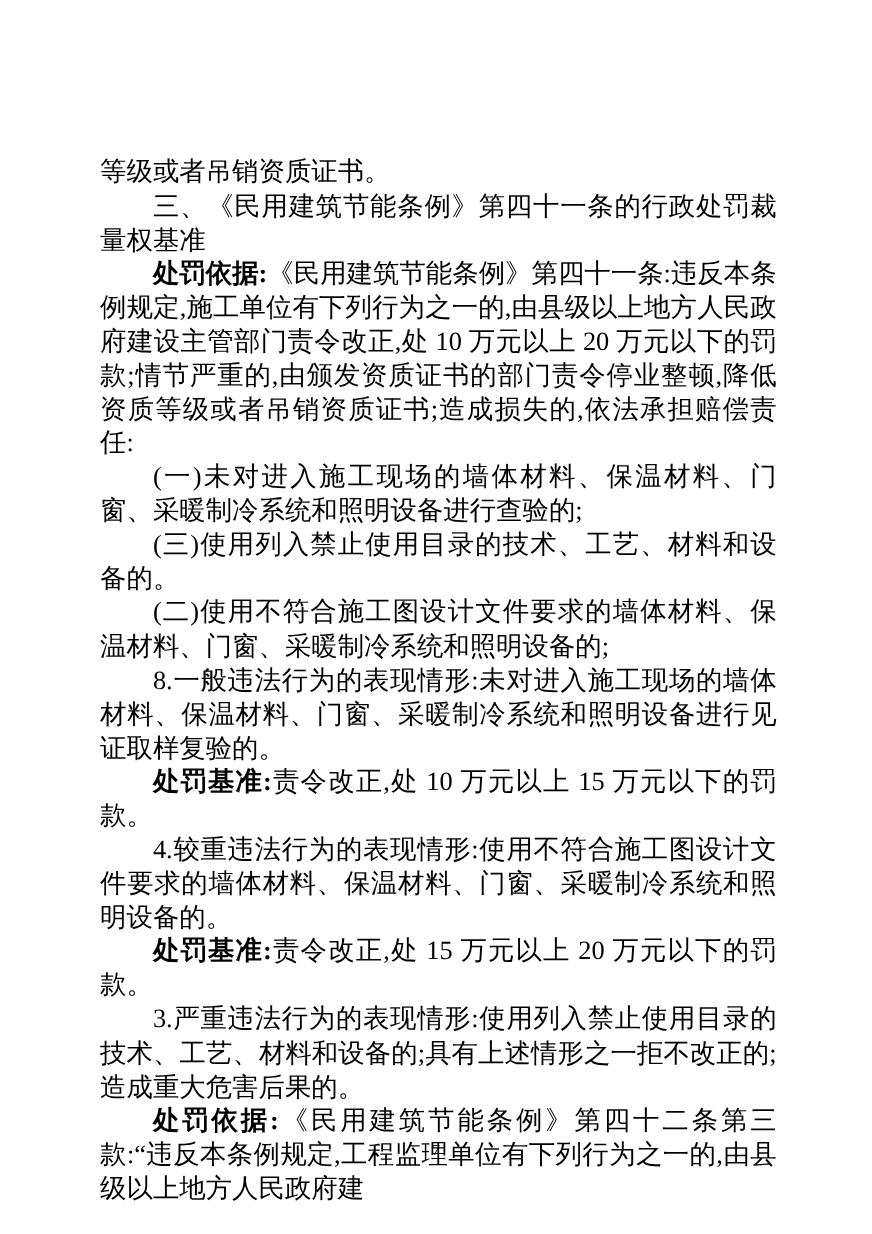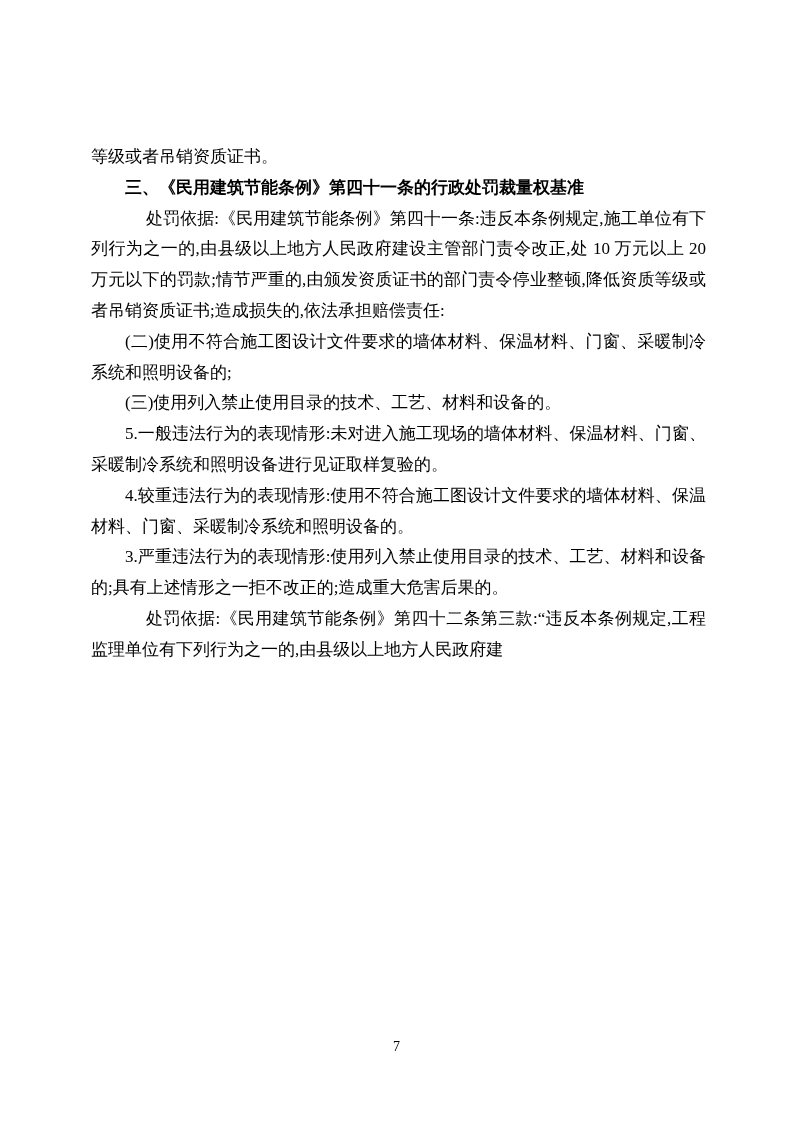--- a/index.html
+++ b/index.html
@@ -14,38 +14,37 @@
     height: 1122px;
     background: #ffffff;
     color: #000000;
     overflow: hidden;
   }
   .content {
     position: absolute;
     left: 91px;
     top: 142px;
     width: 615px;
-    font-size: 17px;
+    font-size: 24px;
     line-height: 30.8px;
     text-align: justify;
     color: #000000;
   }
   .content p {
     text-indent: 2em;
     margin: 0;
   }
   .content p.no-indent {
     text-indent: 0;
   }
   .content p.heading {
-    font-weight: bold;
+    font-weight: normal;
   }
   .lead {
-    font-weight: normal;
-    margin-left: 21px;
+    font-weight: bold;
   }
   .page-number {
     position: absolute;
     top: 1038px;
     left: 0;
     width: 100%;
     text-align: center;
     font-size: 14px;
     line-height: 18px;
     color: #000000;
@@ -56,31 +55,34 @@
 
 <div class="page">
   <div class="content">
 
     <p class="no-indent">等级或者吊销资质证书。</p>
 
     <p class="heading">三、《民用建筑节能条例》第四十一条的行政处罚裁量权基准</p>
 
     <p><span class="lead">处罚依据:</span><span>《民用建筑节能条例》第四十一条:违反本条例规定,施工单位有下列行为之一的,由县级以上地方人民政府建设主管部门责令改正,处 10 万元以上 20 万元以下的罚款;情节严重的,由颁发资质证书的部门责令停业整顿,降低资质等级或者吊销资质证书;造成损失的,依法承担赔偿责任:</span></p>
 
+    <p>(一)未对进入施工现场的墙体材料、保温材料、门窗、采暖制冷系统和照明设备进行查验的;</p>
+
+    <p>(三)使用列入禁止使用目录的技术、工艺、材料和设备的。</p>
 
     <p>(二)使用不符合施工图设计文件要求的墙体材料、保温材料、门窗、采暖制冷系统和照明设备的;</p>
 
-    <p>(三)使用列入禁止使用目录的技术、工艺、材料和设备的。</p>
 
+    <p>8.一般违法行为的表现情形:未对进入施工现场的墙体材料、保温材料、门窗、采暖制冷系统和照明设备进行见证取样复验的。</p>
 
-    <p>5.一般违法行为的表现情形:未对进入施工现场的墙体材料、保温材料、门窗、采暖制冷系统和照明设备进行见证取样复验的。</p>
-
+    <p><span class="lead">处罚基准:</span><span>责令改正,处 10 万元以上 15 万元以下的罚款。</span></p>
 
     <p>4.较重违法行为的表现情形:使用不符合施工图设计文件要求的墙体材料、保温材料、门窗、采暖制冷系统和照明设备的。</p>
 
+    <p><span class="lead">处罚基准:</span><span>责令改正,处 15 万元以上 20 万元以下的罚款。</span></p>
 
     <p>3.严重违法行为的表现情形:使用列入禁止使用目录的技术、工艺、材料和设备的;具有上述情形之一拒不改正的;造成重大危害后果的。</p>
 
 
 
     <p><span class="lead">处罚依据:</span><span>《民用建筑节能条例》第四十二条第三款:“违反本条例规定,工程监理单位有下列行为之一的,由县级以上地方人民政府建</span></p>
 
   </div>
 
   <div class="page-number">7</div>

